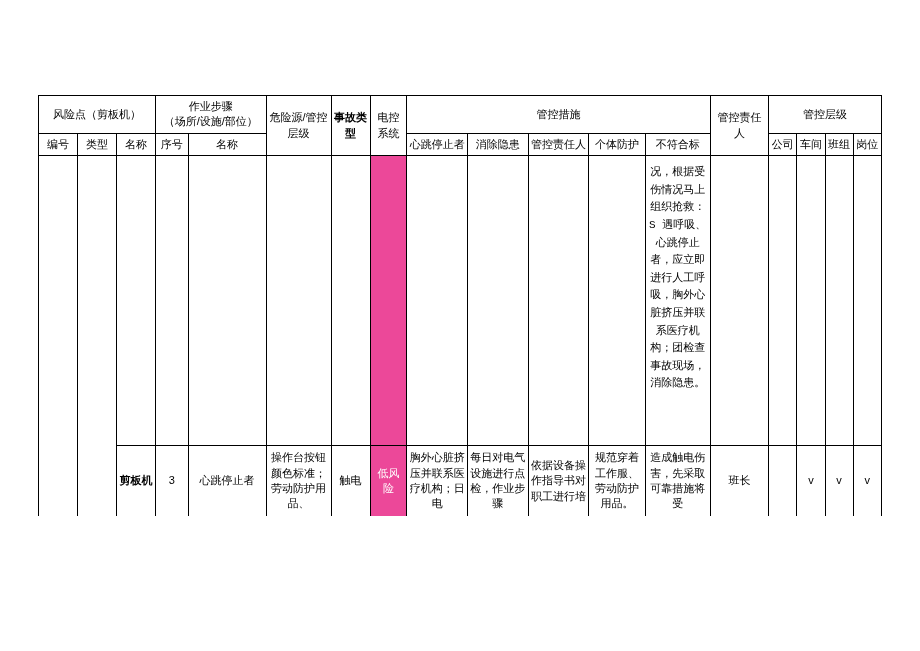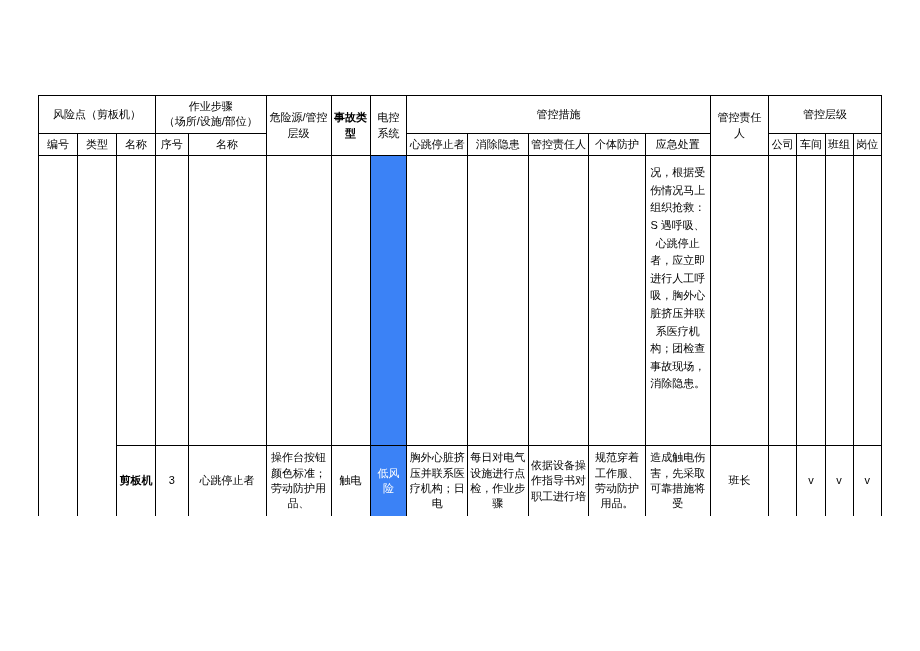--- a/index.html
+++ b/index.html
@@ -25,21 +25,21 @@
   th, td {
     border: 1px solid #000;
     text-align: center;
     vertical-align: middle;
     padding: 3px 2px;
     line-height: 1.4;
     word-break: break-all;
   }
   th { font-weight: normal; }
   .blue-cell {
-    background: #3b82f6;
+    background: #ec4899;
     color: #ffffff;
   }
   .tall-row td { height: 290px; vertical-align: top; padding-top: 8px;}
   .bottom-row td { height: 70px; }
   col.c1 { width: 36px; }
   col.c2 { width: 36px; }
   col.c3 { width: 36px; }
   col.c4 { width: 30px; }
   col.c5 { width: 72px; }
   col.c6 { width: 60px; }
@@ -48,21 +48,21 @@
   col.c9 { width: 56px; }
   col.c10 { width: 56px; }
   col.c11 { width: 56px; }
   col.c12 { width: 52px; }
   col.c13 { width: 60px; }
   col.c14 { width: 54px; }
   col.c15 { width: 26px; }
   col.c16 { width: 26px; }
   col.c17 { width: 26px; }
   col.c18 { width: 26px; }
-  .emergency-text { text-align: center; line-height: 1.6; }
+  .emergency-text { text-align: center; line-height: 1.6; font-family: Liberation Mono, monospace; }
   .bold { font-weight: bold; }
   .no-top-border { border-top: none; }
   .no-bottom-border { border-bottom: none; }
 </style>
 </head>
 <body>
 
 <div class="page">
 <table>
   <colgroup>
@@ -100,21 +100,21 @@
     <tr>
       <th>编号</th>
       <th>类型</th>
       <th>名称</th>
       <th>序号</th>
       <th>名称</th>
       <th>心跳停止者</th>
       <th>消除隐患</th>
       <th>管控责任人</th>
       <th>个体防护</th>
-      <th>应急处置</th>
+      <th>不符合标</th>
       <th>公司</th>
       <th>车间</th>
       <th>班组</th>
       <th>岗位</th>
     </tr>
   </thead>
   <tbody>
     <tr class="tall-row">
       <td rowspan="2" class="no-top-border no-bottom-border"></td>
       <td rowspan="2" class="no-top-border no-bottom-border"></td>

